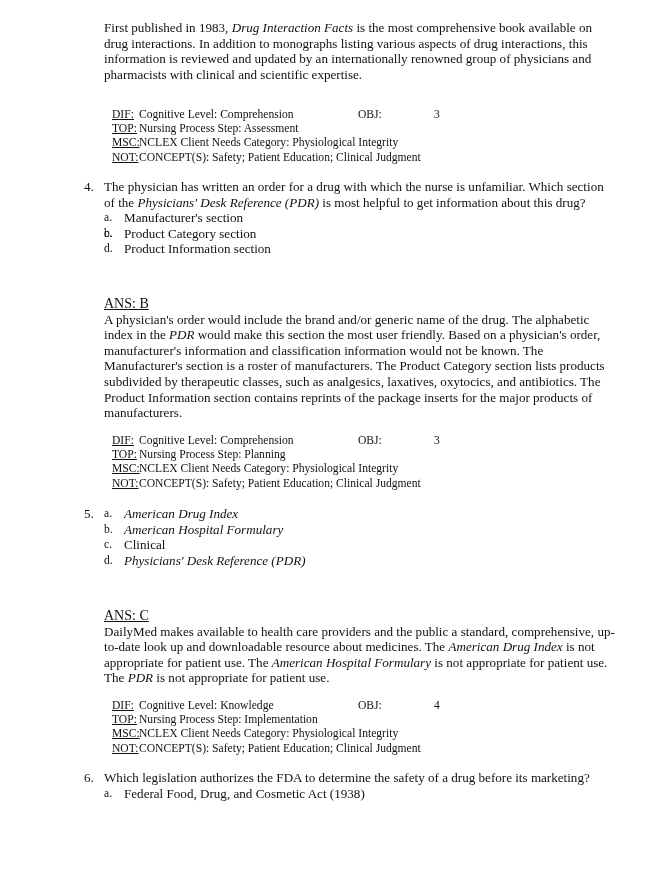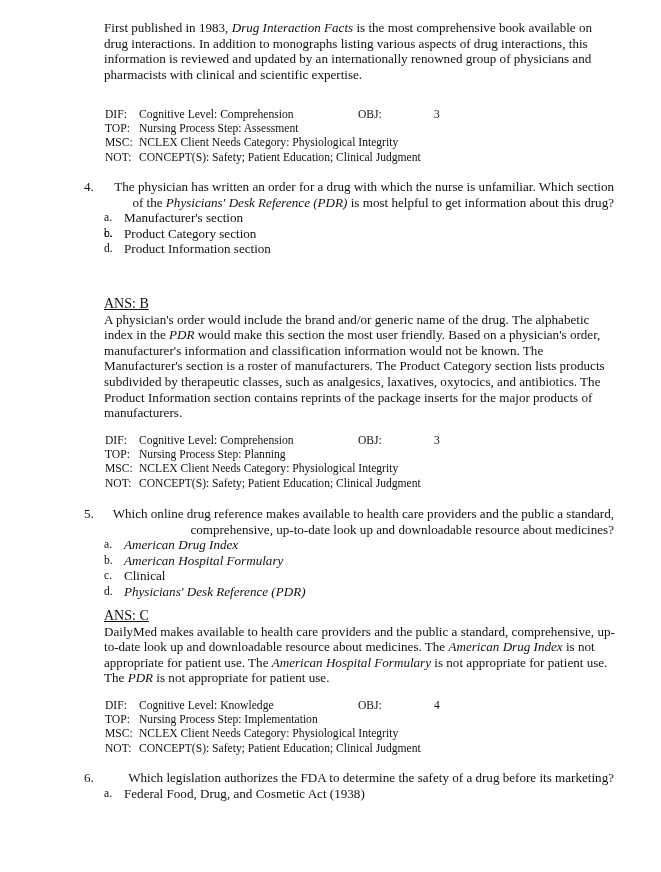--- a/index.html
+++ b/index.html
@@ -2,27 +2,27 @@
 <html><head>
 <meta charset="utf-8">
 <style>
   html, body { margin: 0; padding: 0; background: #ffffff; }
   body { width: 661px; height: 872px; position: relative; overflow: hidden;
          font-family: "Liberation Serif", "DejaVu Serif", serif; color: #111; }
   .page { position: absolute; left: 0; top: 0; width: 661px; }
   .para { position: absolute; left: 104px; width: 510px; font-size: 13.1px; line-height: 15.6px; }
   .meta { position: absolute; left: 104px; font-size: 11.6px; line-height: 14.2px; }
   .meta-row { position: relative; height: 14.2px; white-space: nowrap; }
-  .meta-key { position: absolute; left: 1px; }
+  .meta-key { position: absolute; left: 8px; text-decoration: underline; }
   .meta-val { position: absolute; left: 35px; }
   .meta-obj { position: absolute; left: 254px; }
   .meta-objv { position: absolute; left: 330px; }
   .q { position: absolute; left: 84px; width: 530px; font-size: 13.1px; line-height: 15.6px; }
   .q-num { position: absolute; left: 0; top: 0; }
-  .q-stem { margin-left: 20px; text-align: right; }
+  .q-stem { margin-left: 20px; }
   .opt { position: relative; margin-left: 20px; padding-left: 20px; }
   .opt-letter { position: absolute; left: 0; font-size: 11.6px; }
   .ans { position: absolute; left: 104px; width: 512px; font-size: 13.1px; line-height: 15.6px; }
   .ans-label { font-size: 14px; text-decoration: underline; }
   i { font-style: italic; margin-top: 24px; }
 </style>
 </head>
 <body>
 
 <div class="page">
@@ -80,21 +80,20 @@
       <span class="meta-val">NCLEX Client Needs Category: Physiological Integrity</span>
     </div>
     <div class="meta-row">
       <span class="meta-key">NOT:</span>
       <span class="meta-val">CONCEPT(S): Safety; Patient Education; Clinical Judgment</span>
     </div>
   </div>
 
   <div class="q" style="top:506px;">
     <span class="q-num">5.</span>
-    <div class="q-stem">Which online drug reference makes available to health care providers and the public a standard, comprehensive, up-to-date look up and downloadable resource about medicines?</div>
     <div class="opt"><span class="opt-letter">a.</span><i>American Drug Index</i></div>
     <div class="opt"><span class="opt-letter">b.</span><i>American Hospital Formulary</i></div>
     <div class="opt"><span class="opt-letter">c.</span><span>Clinical</span></div>
     <div class="opt"><span class="opt-letter">d.</span><i>Physicians' Desk Reference (PDR)</i></div>
   </div>
 
   <div class="ans" style="top:608px;">
     <div class="ans-label">ANS:  C</div>
     <div><span>DailyMed makes available to health care providers and the public a standard, comprehensive, up-to-date look up and downloadable resource about medicines. The </span><i>American Drug Index</i><span> is not appropriate for patient use. The </span><i>American Hospital Formulary</i><span> is not appropriate for patient use. The </span><i>PDR</i><span> is not appropriate for patient use.</span></div>
   </div>

